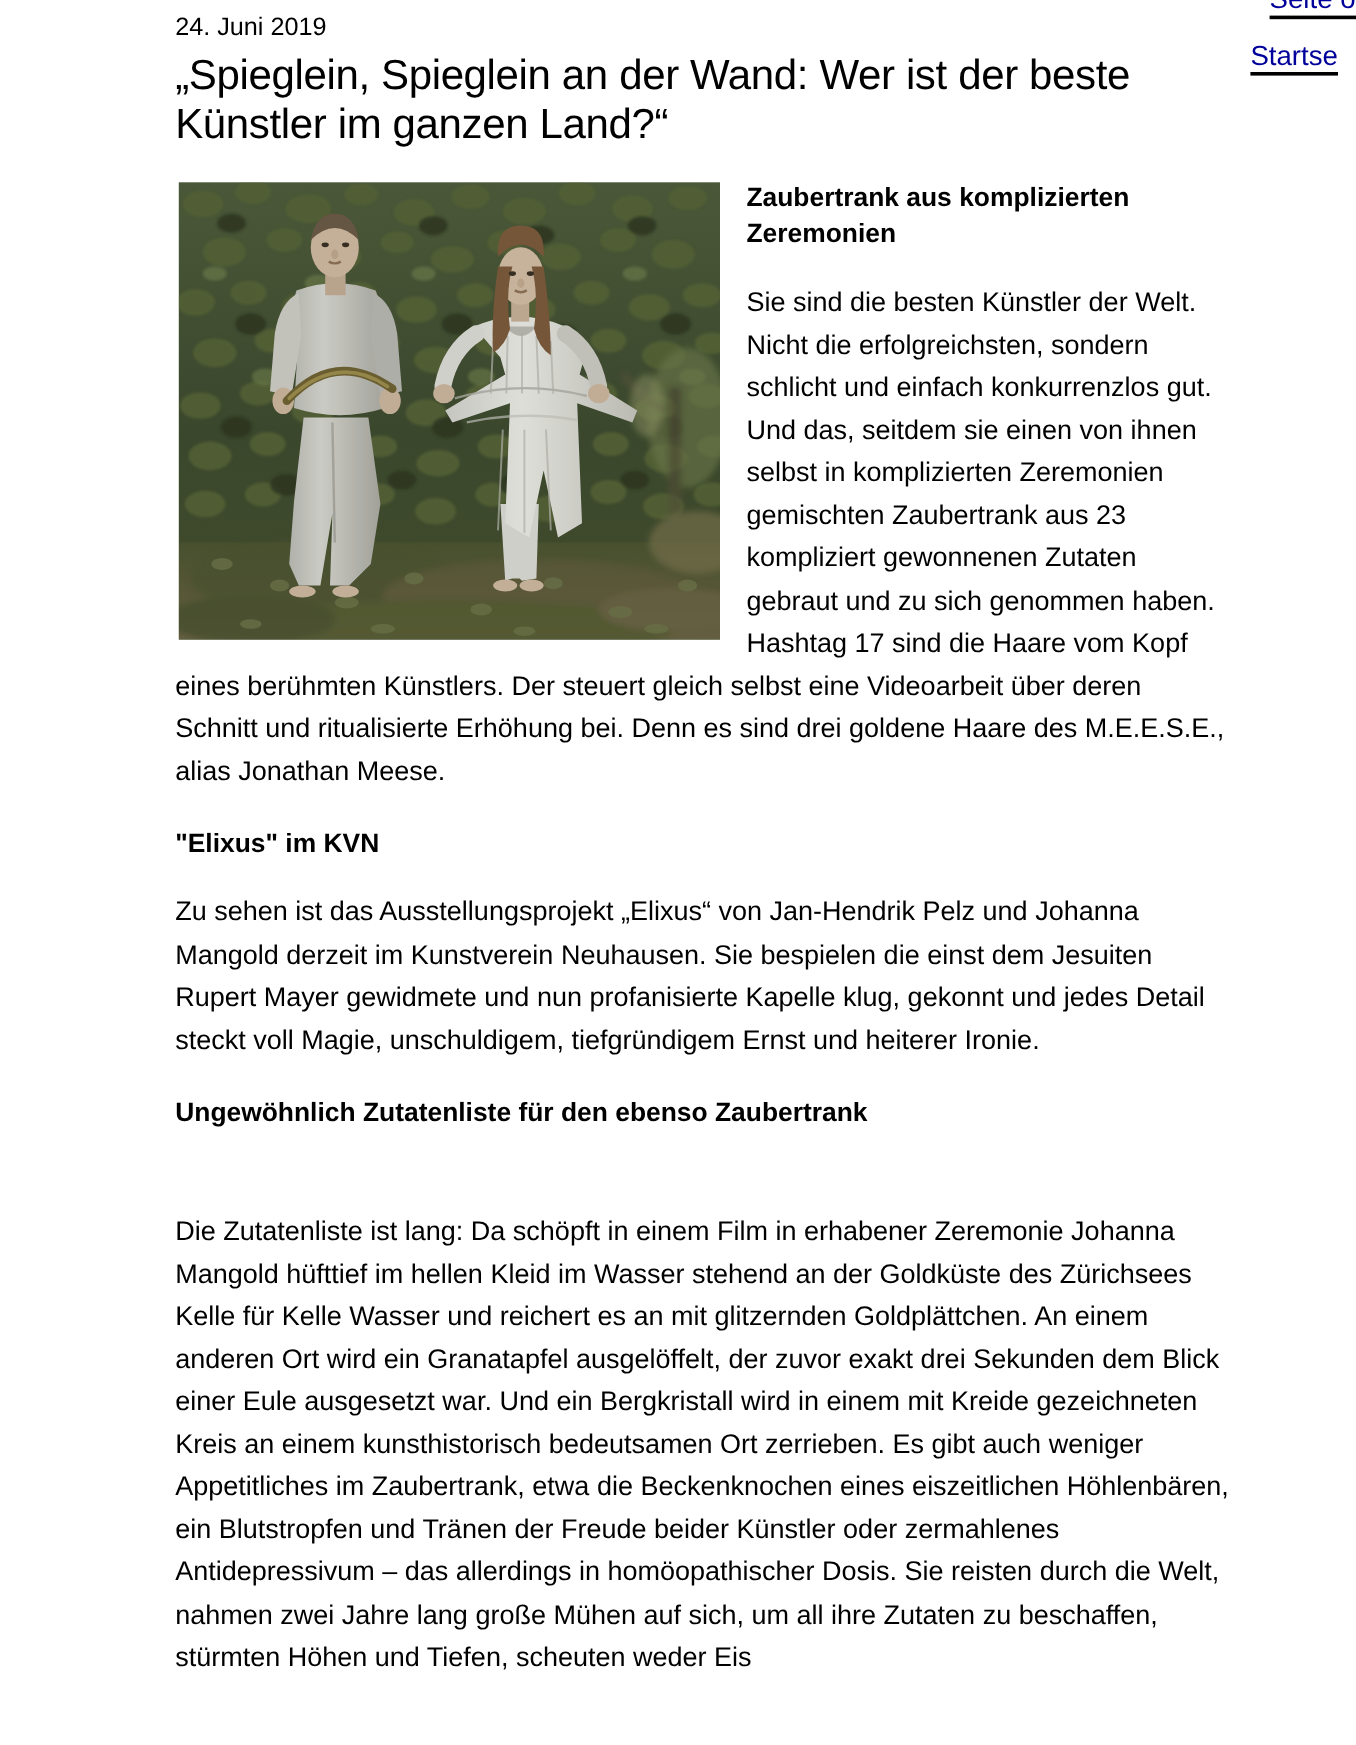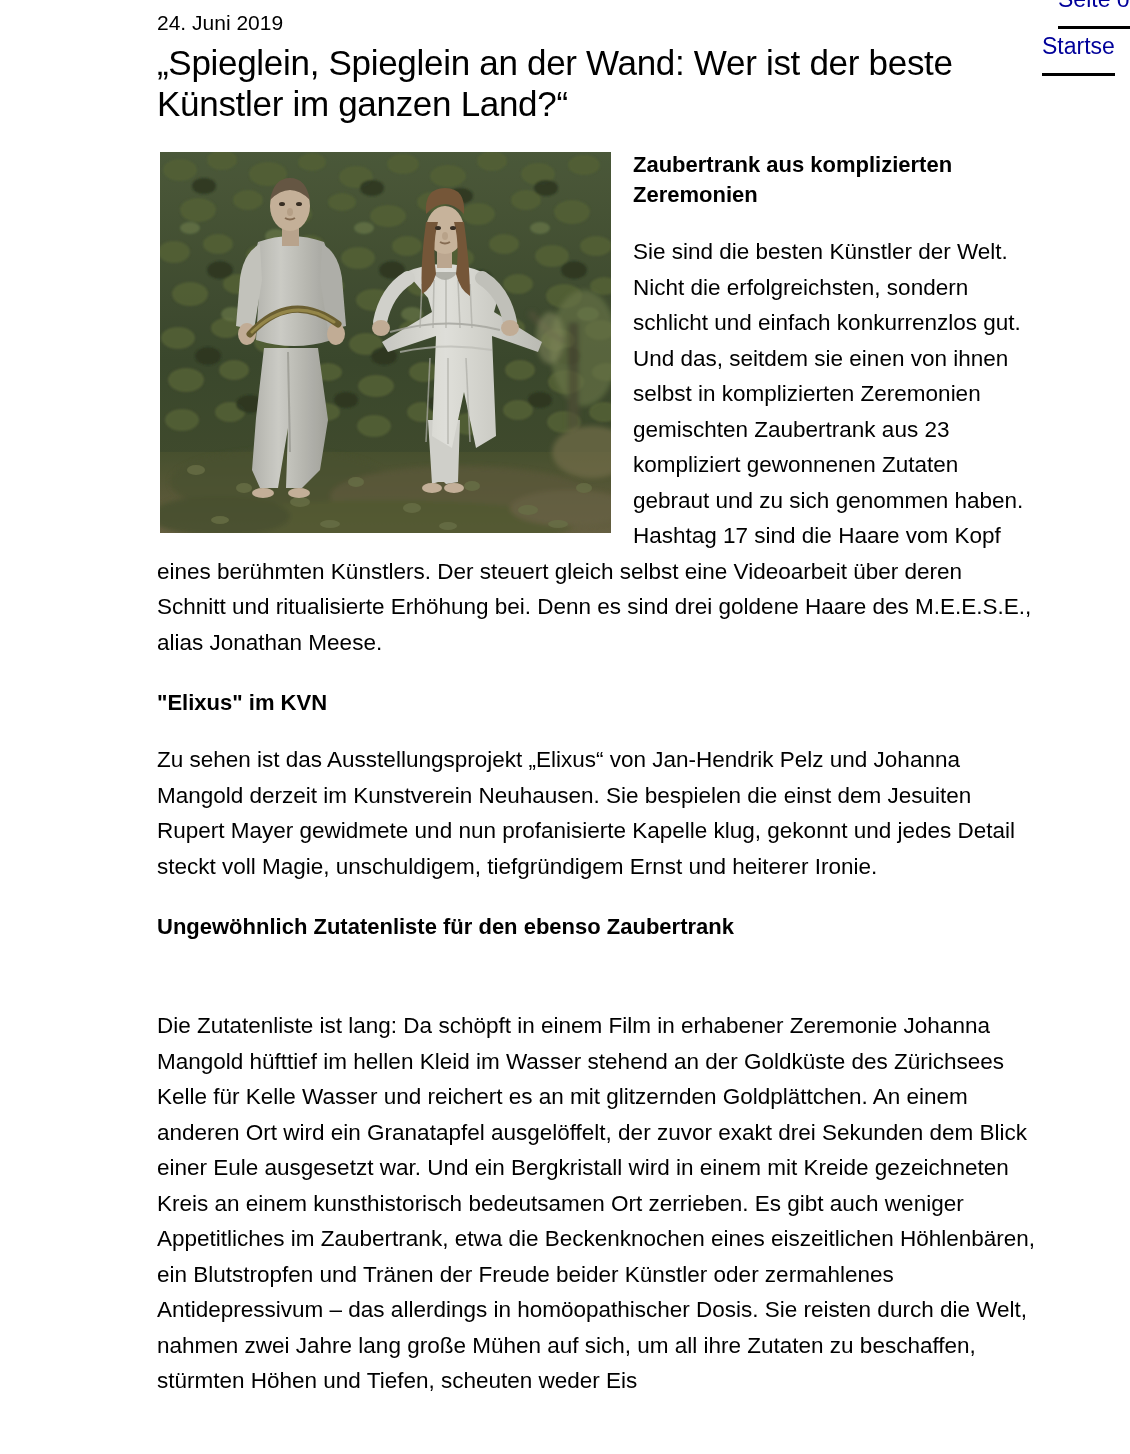--- a/index.html
+++ b/index.html
@@ -30,29 +30,29 @@
   .nav-link {
     display: block;
     position: absolute;
     left: 58px;
     white-space: nowrap;
     font-size: 23px;
     line-height: 26px;
     color: #00009a;
     text-decoration: none;
     border-bottom: 3px solid #000000;
-    padding-bottom: 14px;
+    padding-bottom: 1px;
   }
   .nav-link.first { top: -14px; }
   .nav-link.second { top: 33px; left: 42px; }
 
   
   .article {
     position: absolute;
-    left: 157px;
+    left: 146px;
     top: 0;
     width: 878px;
   }
 
   .kicker-date {
     font-size: 21px;
     line-height: 26px;
     margin: 10px 0 6px 0;
     letter-spacing: 0px;
   }

